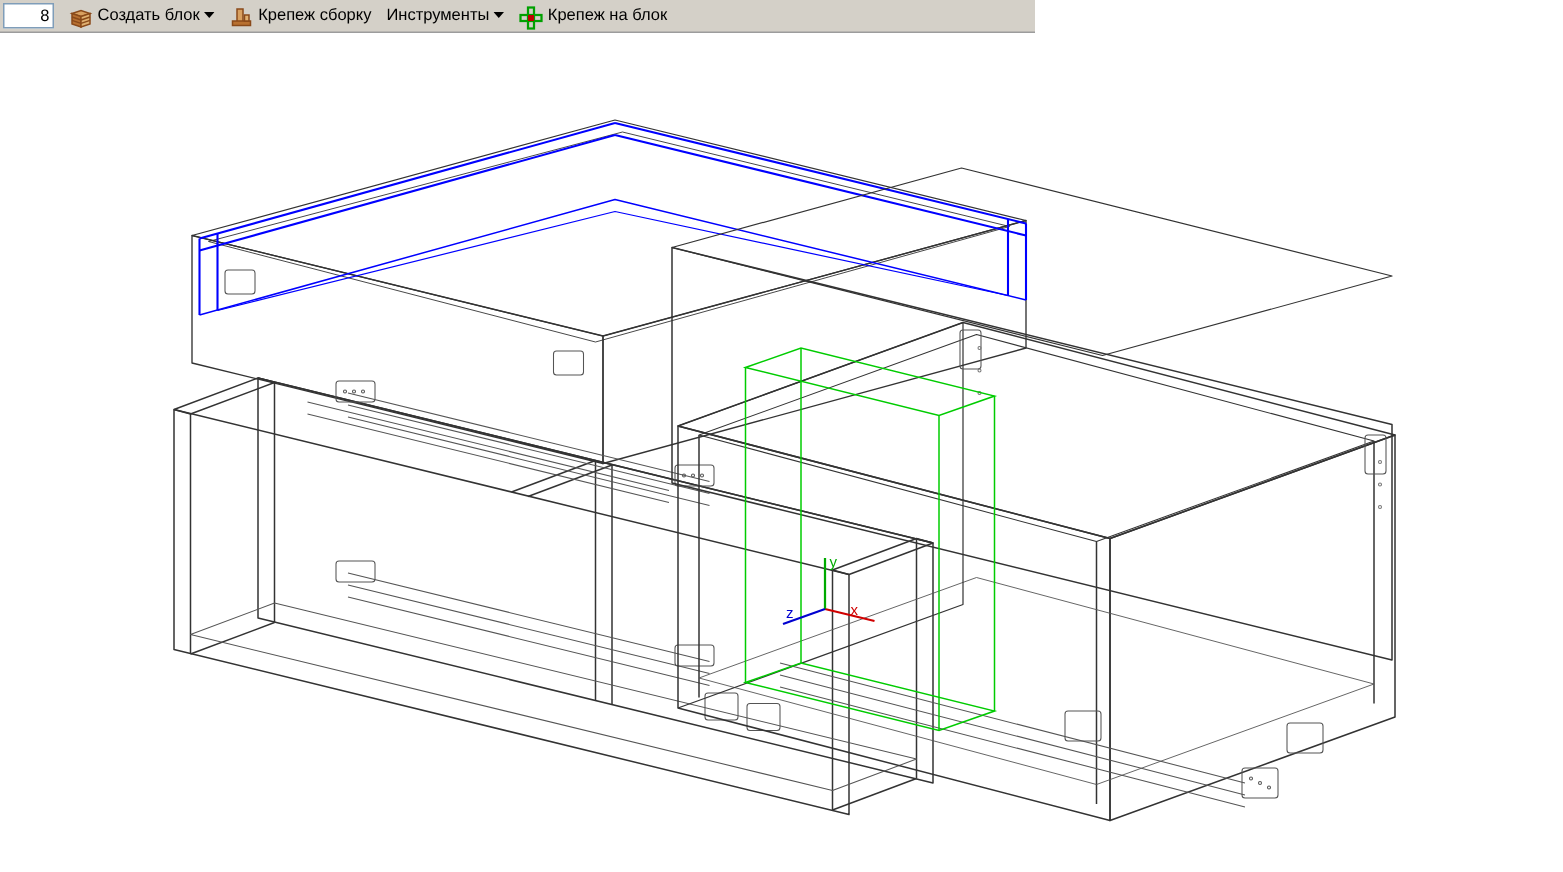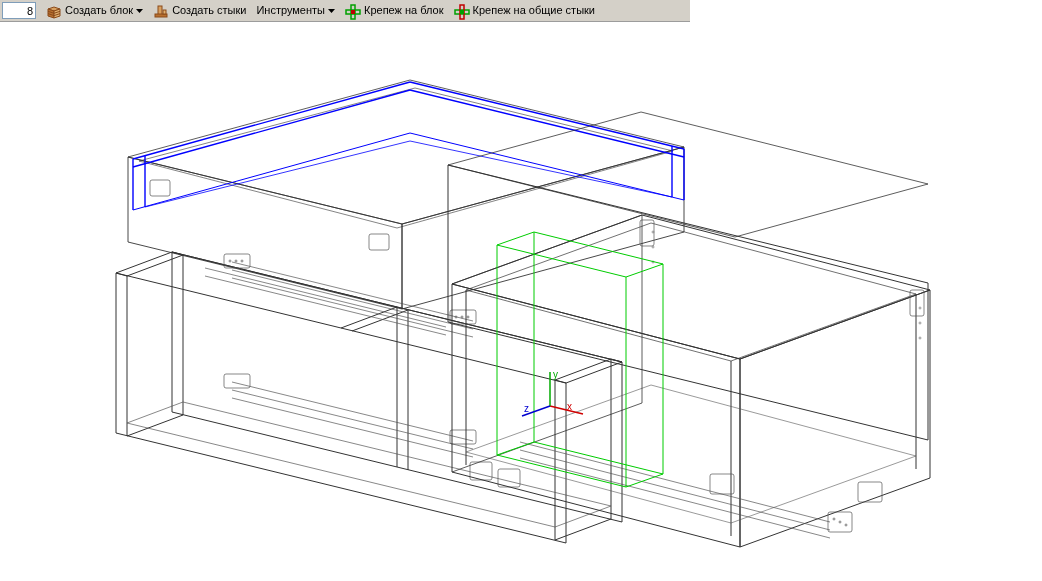--- a/index.html
+++ b/index.html
@@ -102,21 +102,21 @@
   <div class="tb-btn">
     <span class="tb-icon">
       <svg viewBox="0 0 16 16">
         <g stroke="#8a4a1a" stroke-width="1">
           <rect x="5" y="2" width="4" height="10" fill="#d8a060"></rect>
           <rect x="2" y="10" width="12" height="3" fill="#b87030"></rect>
           <rect x="10" y="6" width="3" height="4" fill="#e0b070"></rect>
         </g>
       </svg>
     </span>
-    <span>Создать стыки</span>
+    <span>Крепеж сборку</span>
   </div>
 
   <div class="tb-btn">
     <span>Инструменты</span>
     <span class="tb-drop">
       <svg viewBox="0 0 7 7">
           <path d="M0 2 L7 2 L3.5 6 Z" fill="#000"></path>
         </svg>
     </span>
   </div>
@@ -125,30 +125,20 @@
     <span class="tb-icon">
       <svg viewBox="0 0 16 16">
         <rect x="1" y="6" width="14" height="4" fill="none" stroke="#00a000" stroke-width="1.5"></rect>
         <rect x="6" y="1" width="4" height="14" fill="none" stroke="#00a000" stroke-width="1.5"></rect>
         <rect x="6" y="6" width="4" height="4" fill="#c00000"></rect>
       </svg>
     </span>
     <span>Крепеж на блок</span>
   </div>
 
-  <div class="tb-btn">
-    <span class="tb-icon">
-      <svg viewBox="0 0 16 16">
-        <rect x="1" y="6" width="14" height="4" fill="none" stroke="#00a000" stroke-width="1.5"></rect>
-        <rect x="6" y="1" width="4" height="14" fill="none" stroke="#c00000" stroke-width="1.5"></rect>
-        <rect x="6" y="6" width="4" height="4" fill="#00a000"></rect>
-      </svg>
-    </span>
-    <span>Крепеж на общие стыки</span>
-  </div>
 
 </div>
 
 <div class="viewport">
   <svg viewBox="0 0 1042 559" xmlns="http://www.w3.org/2000/svg">
 
     <g stroke="#333333" stroke-width="1" fill="none" stroke-linejoin="round">
 
       <path d="M172 390 L172 230 L622 340 L622 500 Z"></path>
 

